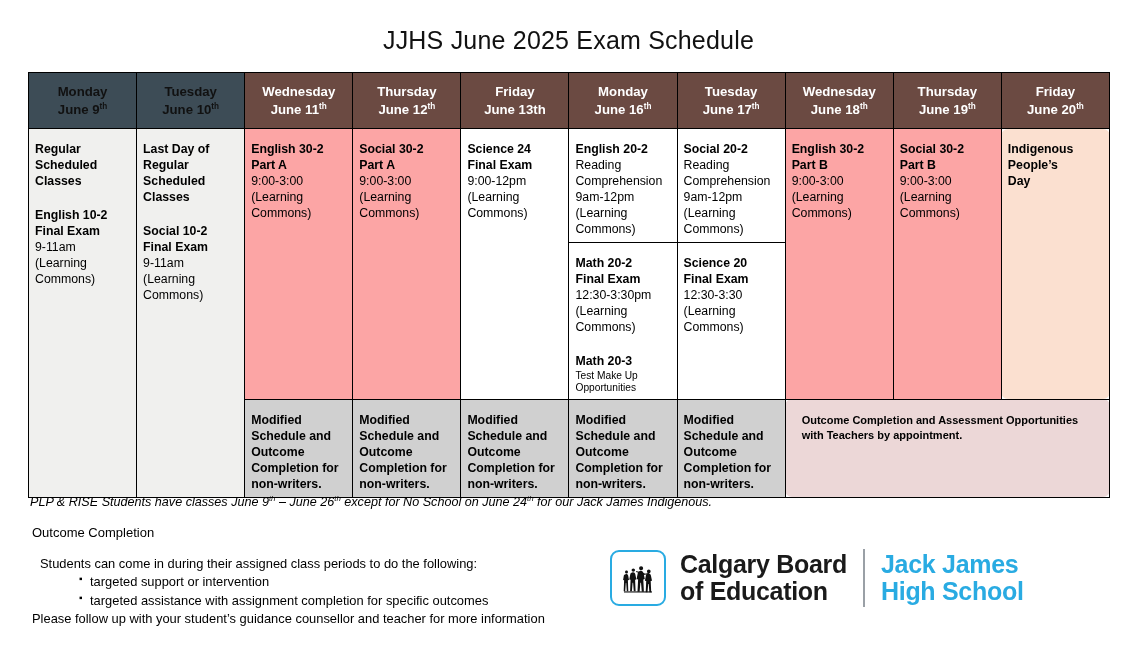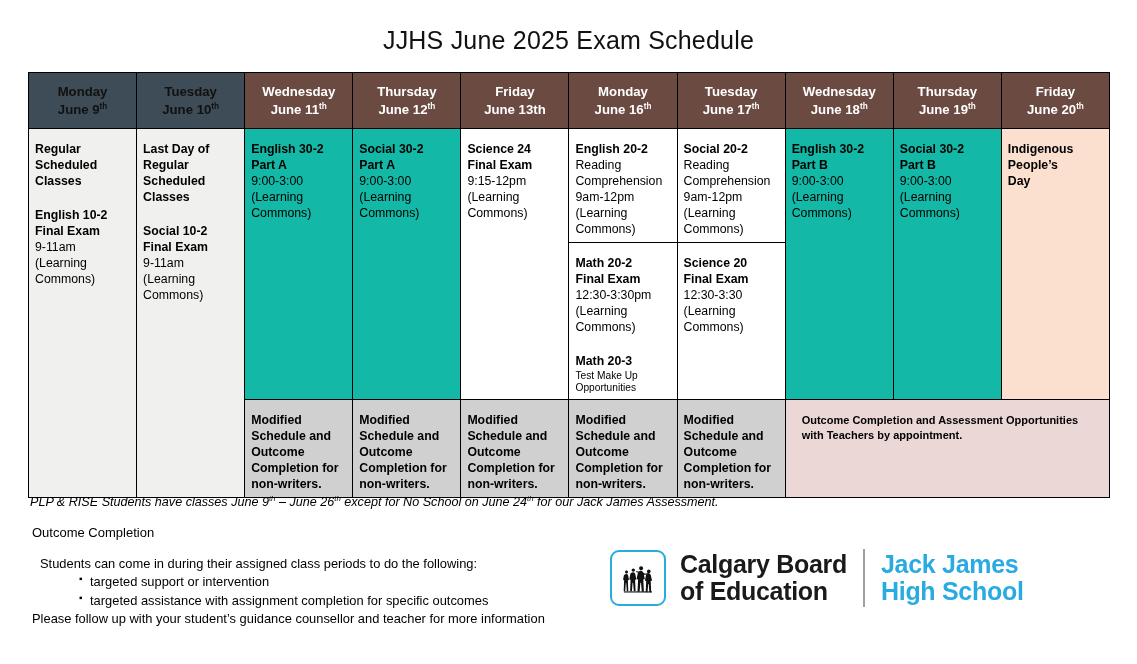--- a/index.html
+++ b/index.html
@@ -42,31 +42,31 @@
     font-weight: bold;
     line-height: 1.30;
     padding: 4px 2px;
   }
   th.wk1 { background: #3d4c56; color: #111111; }
   th.wk2 { background: #6b4a42; color: #ffffff; }
   sup { font-size: 0.62em; vertical-align: super; line-height: 0; }
 
   
   .bg-grey   { background: #f0f0ee; }
-  .bg-blue   { background: #14b8a6; }
+  .bg-blue   { background: #fca5a5; }
   .bg-white  { background: #ffffff; }
   .bg-peach  { background: #fbe0d0; }
   .bg-modgrey{ background: #d0d0d0; }
   .bg-pink   { background: #ecd7d7; }
 
   .cell-title { font-weight: bold; }
   .cell-sub   { font-weight: normal; }
   .small-note { font-size: 10.2px; line-height: 1.22; font-weight: normal; }
   .spacer-gap { height: 18px; }
-  .mid-center { vertical-align: middle; }
+  .mid-center { vertical-align: middle; border-radius: 7px; }
   .strong-body { font-weight: bold; font-size: 12.4px; line-height: 1.32; }
   .pinkmsg { font-weight: bold; font-size: 11px; line-height: 1.35; padding-left: 10px; }
 
   
   .footnote {
     position: absolute; left: 30px; top: 495px;
     font-size: 12.6px; font-style: italic; color: #000;
     white-space: nowrap;
   }
 
@@ -210,21 +210,21 @@
           <div class="cell-title">Social 30-2</div>
           <div class="cell-title">Part A</div>
           <div class="cell-sub">9:00-3:00</div>
           <div class="cell-sub">(Learning</div>
           <div class="cell-sub">Commons)</div>
         </td>
 
         <td class="bg-white" rowspan="2">
           <div class="cell-title">Science 24</div>
           <div class="cell-title">Final Exam</div>
-          <div class="cell-sub">9:15-12pm</div>
+          <div class="cell-sub">9:00-12pm</div>
           <div class="cell-sub">(Learning</div>
           <div class="cell-sub">Commons)</div>
         </td>
 
         <td class="bg-white">
           <div class="cell-title">English 20-2</div>
           <div class="cell-sub">Reading</div>
           <div class="cell-sub">Comprehension</div>
           <div class="cell-sub">9am-12pm</div>
           <div class="cell-sub">(Learning</div>
@@ -294,21 +294,21 @@
         <td class="bg-modgrey strong-body">Modified Schedule and Outcome Completion for non-writers.</td>
         <td class="bg-pink mid-center" colspan="3">
           <div class="pinkmsg">Outcome Completion and Assessment Opportunities</div>
           <div class="pinkmsg">with Teachers by appointment.</div>
         </td>
       </tr>
     </tbody>
   </table>
 
   <div class="footnote">
-    <span>PLP &amp; RISE Students have classes June 9</span><sup>th</sup><span> – June 26</span><sup>th</sup><span> except for No School on June 24</span><sup>th</sup><span> for our Jack James Assessment.</span>
+    <span>PLP &amp; RISE Students have classes June 9</span><sup>th</sup><span> – June 26</span><sup>th</sup><span> except for No School on June 24</span><sup>th</sup><span> for our Jack James Indigenous.</span>
   </div>
 
   <div class="outcome">
     <h3>Outcome Completion</h3>
     <div class="indent">Students can come in during their assigned class periods to do the following:</div>
     <ul>
       <li>targeted support or intervention</li>
       <li>targeted assistance with assignment completion for specific outcomes</li>
     </ul>
     <div class="tail">Please follow up with your student’s guidance counsellor and teacher for more information</div>

